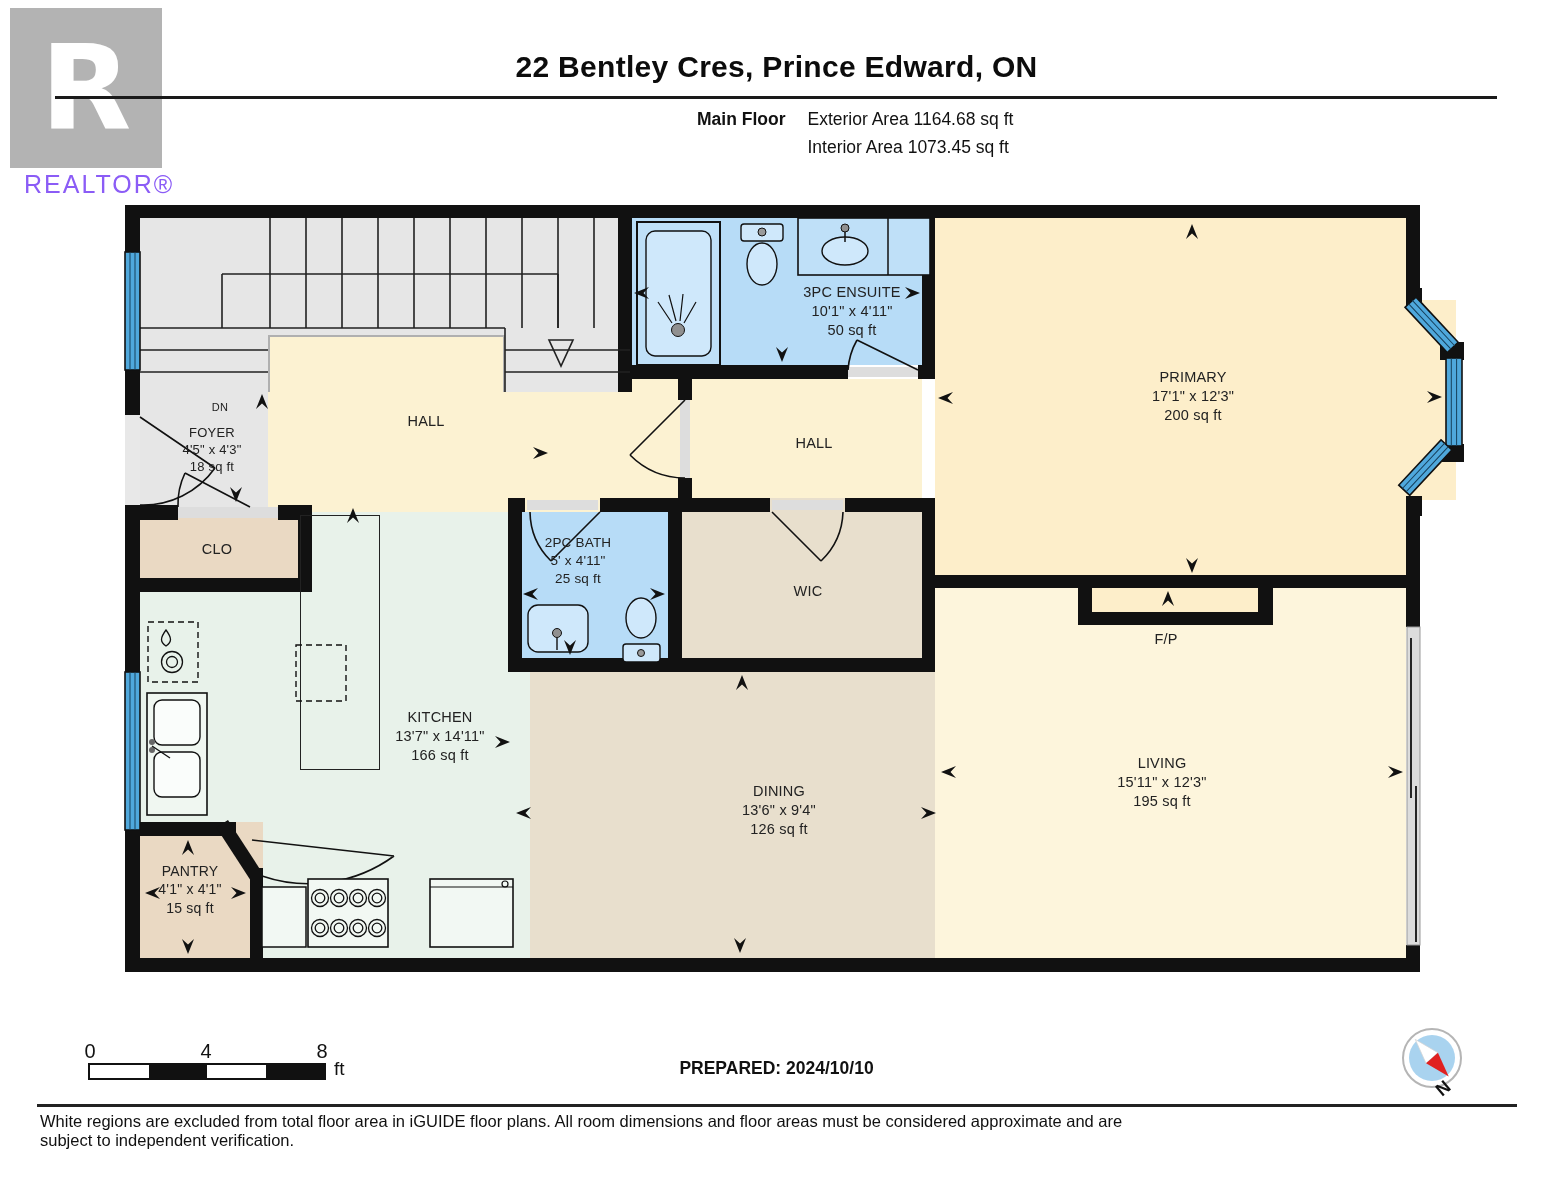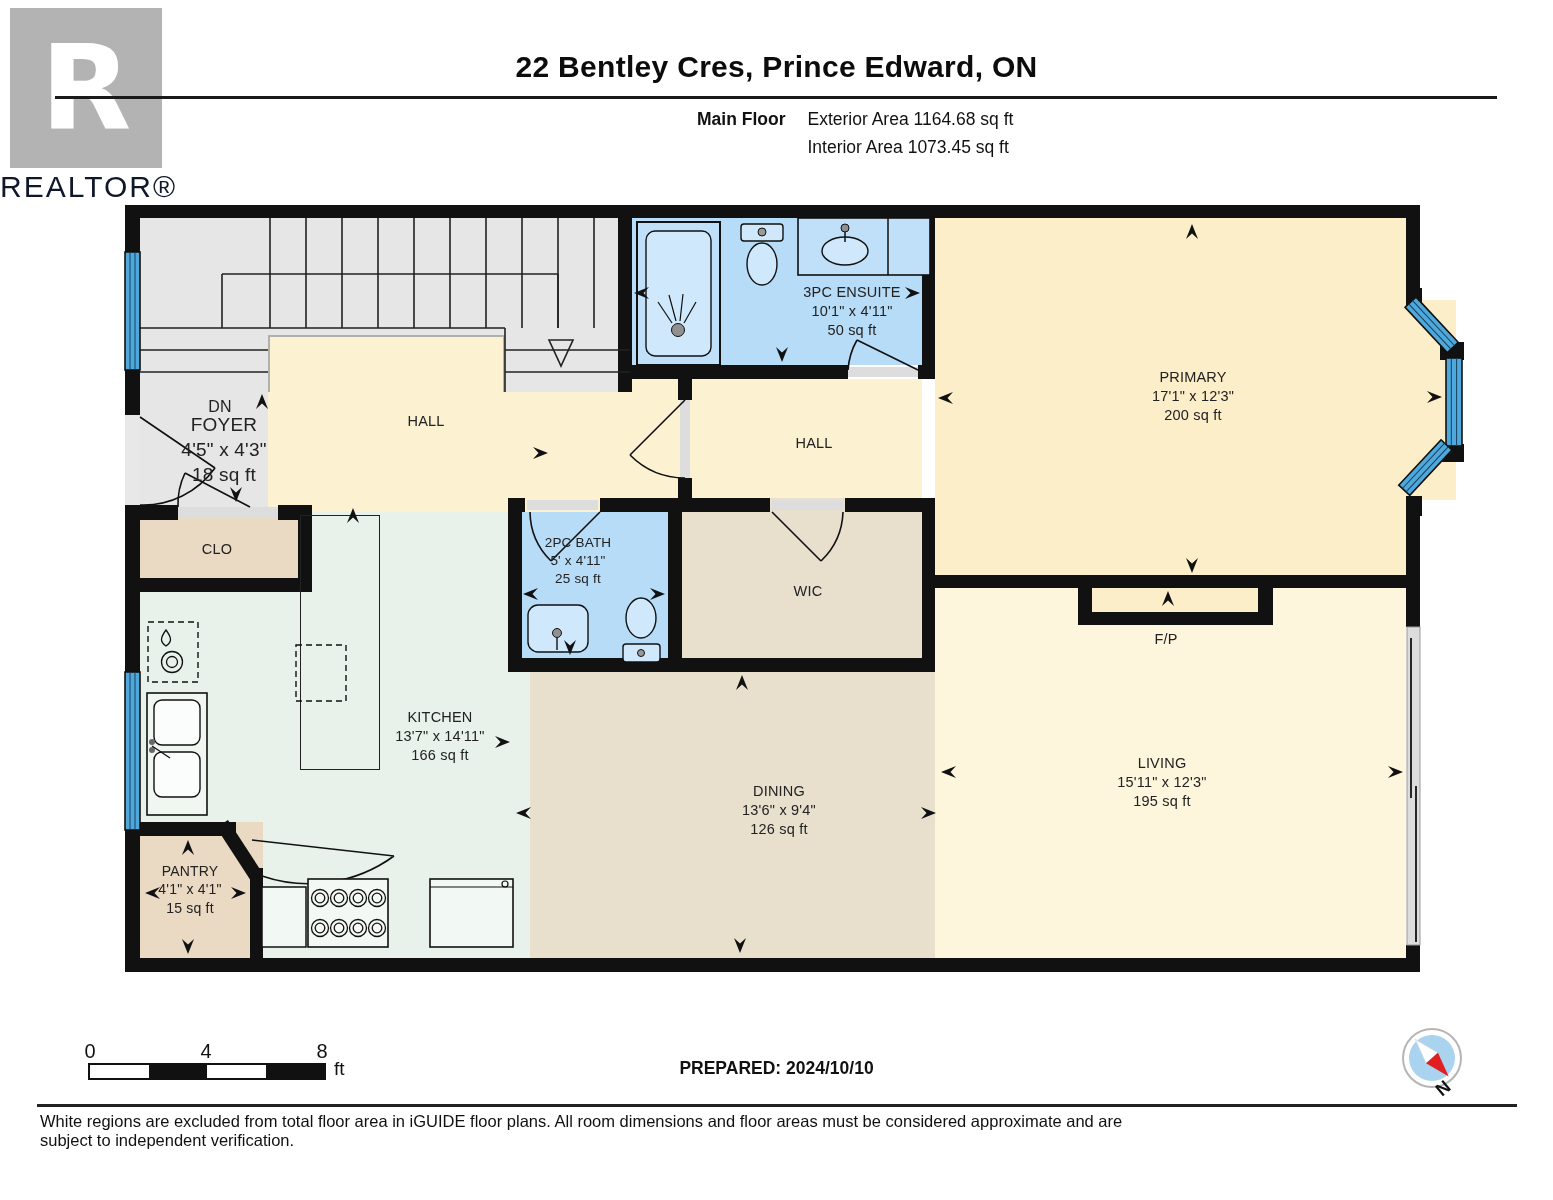--- a/index.html
+++ b/index.html
@@ -16,21 +16,21 @@
   svg.overlay{position:absolute;left:0;top:0;z-index:20;pointer-events:none}
   .title{position:absolute;left:0;top:50px;width:1553px;text-align:center;
     font-size:30px;font-weight:bold;color:#0c0c0c;letter-spacing:.3px}
   .titleline{position:absolute;left:55px;top:96px;width:1442px;height:3px;background:#1a1a1a;z-index:6}
   .subtitle{position:absolute;left:697px;top:109px;display:flex;gap:22px;font-size:17.5px;color:#111}
   .subtitle .fl{font-weight:bold}
   .subtitle .lines div{margin-bottom:7px}
   .logo{position:absolute;left:10px;top:8px;width:152px;height:160px;background:#b3b3b3;
     display:flex;align-items:center;justify-content:center;z-index:5}
   .logo .r{font-family:"DejaVu Sans",sans-serif;font-weight:bold;font-size:118px;color:#fff;line-height:1}
-  .brand{position:absolute;left:0;top:170px;font-size:30px;color:#0f172a;letter-spacing:2px}
+  .brand{position:absolute;left:24px;top:170px;font-size:25px;color:#8b5cf6;letter-spacing:2px}
   .scalebar{position:absolute;left:88px;top:1063px;width:234px;height:13px;border:2px solid #111;
     display:flex;z-index:5}
   .scalebar div{flex:1}
   .sb-num{position:absolute;font-size:20px;color:#111;top:1040px;transform:translateX(-50%);z-index:5}
   .sb-unit{position:absolute;left:334px;top:1058px;font-size:19px;color:#111;z-index:5}
   .prepared{position:absolute;left:0;top:1058px;width:1553px;text-align:center;font-size:17.5px;
     font-weight:600;color:#111;z-index:5}
   .footline{position:absolute;left:37px;top:1104px;width:1480px;height:3px;background:#222;z-index:5}
   .disclaimer{position:absolute;left:40px;top:1112px;width:1100px;font-size:16.5px;color:#111;z-index:30}
   .watermark{position:absolute;left:430px;top:1090px;width:700px;text-align:center;font-size:48px;
@@ -248,26 +248,26 @@
       <use href="#arr" transform="translate(145,893) rotate(180)"></use>
       <use href="#arr" transform="translate(246,893)"></use>
       <use href="#arr" transform="translate(188,954) rotate(90)"></use>
       <use href="#arr" transform="translate(523,594) rotate(180)"></use>
       <use href="#arr" transform="translate(665,594)"></use>
       <use href="#arr" transform="translate(570,655) rotate(90)"></use>
       <use href="#arr" transform="translate(236,502) rotate(90)"></use>
     </g>
   </svg>
 
-  <div class="rlabel" style="left:224px;top:450px;font-size:19px">
+  <div class="rlabel" style="left:212px;top:450px;font-size:13px">
     <span>FOYER</span>
       <span>4'5" x 4'3"</span>
       <span>18 sq ft</span>
   </div>
-  <div class="rlabel" style="left:220px;top:407px;font-size:16px">
+  <div class="rlabel" style="left:220px;top:407px;font-size:11px">
     <span>DN</span>
   </div>
   <div class="rlabel" style="left:426px;top:422px">
     <span>HALL</span>
   </div>
   <div class="rlabel" style="left:852px;top:312px">
     <span>3PC ENSUITE</span>
       <span>10'1" x 4'11"</span>
       <span>50 sq ft</span>
   </div>

